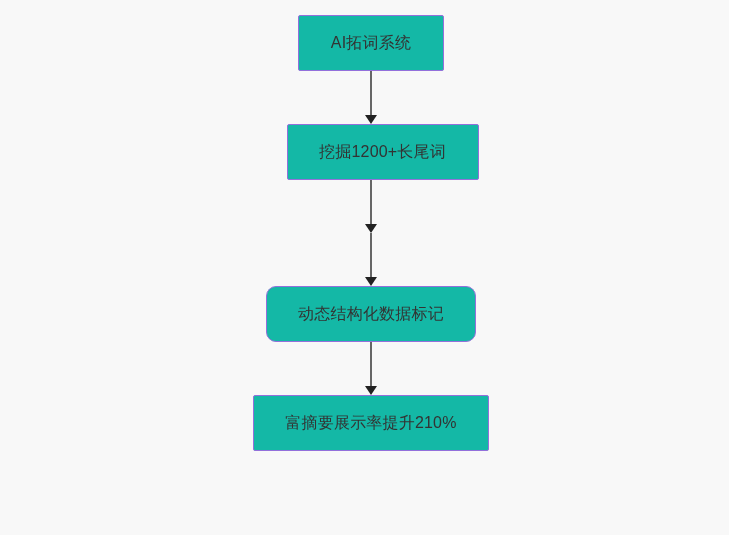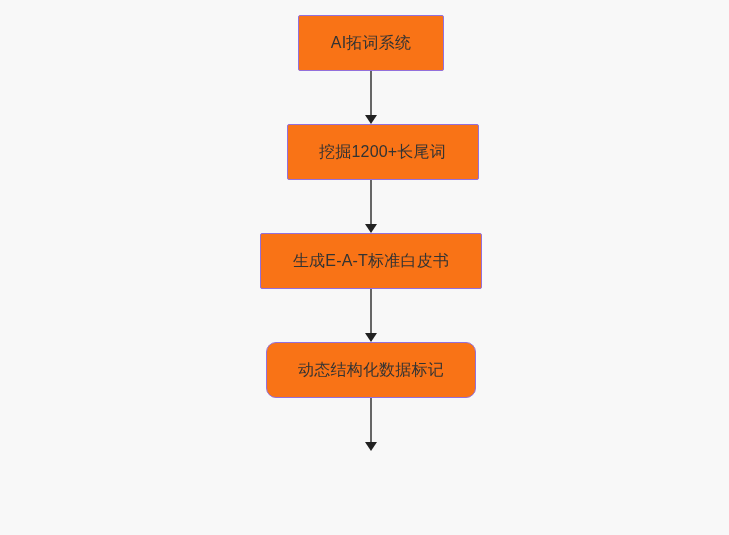--- a/index.html
+++ b/index.html
@@ -24,21 +24,21 @@
     top: 15px;
     transform: translateX(-50%);
     display: flex;
     flex-direction: column;
     align-items: center;
   }
   .node {
     box-sizing: border-box;
     height: 56px;
     padding: 0 26px;
-    background: #f97316;
+    background: #14b8a6;
     border: 1.5px solid #9370db;
     border-radius: 2px;
     display: flex;
     align-items: center;
     justify-content: center;
     white-space: nowrap;
     flex: 0 0 auto;
   }
   .node-label {
     font-size: 16px;
@@ -90,33 +90,33 @@
 
     <div class="node node-2">
       <span class="node-label">挖掘1200+长尾词</span>
     </div>
 
     <div class="edge">
       <div class="edge-line"></div>
       <div class="edge-arrowhead"></div>
     </div>
 
-    <div class="node node-3">
-      <span class="node-label">生成E-A-T标准白皮书</span>
-    </div>
 
     <div class="edge">
       <div class="edge-line"></div>
       <div class="edge-arrowhead"></div>
     </div>
 
     <div class="node node-4">
       <span class="node-label">动态结构化数据标记</span>
     </div>
 
     <div class="edge">
       <div class="edge-line"></div>
       <div class="edge-arrowhead"></div>
     </div>
 
+    <div class="node node-5">
+      <span class="node-label">富摘要展示率提升210%</span>
+    </div>
 
   </div>
 </div>
 
 </body></html>

